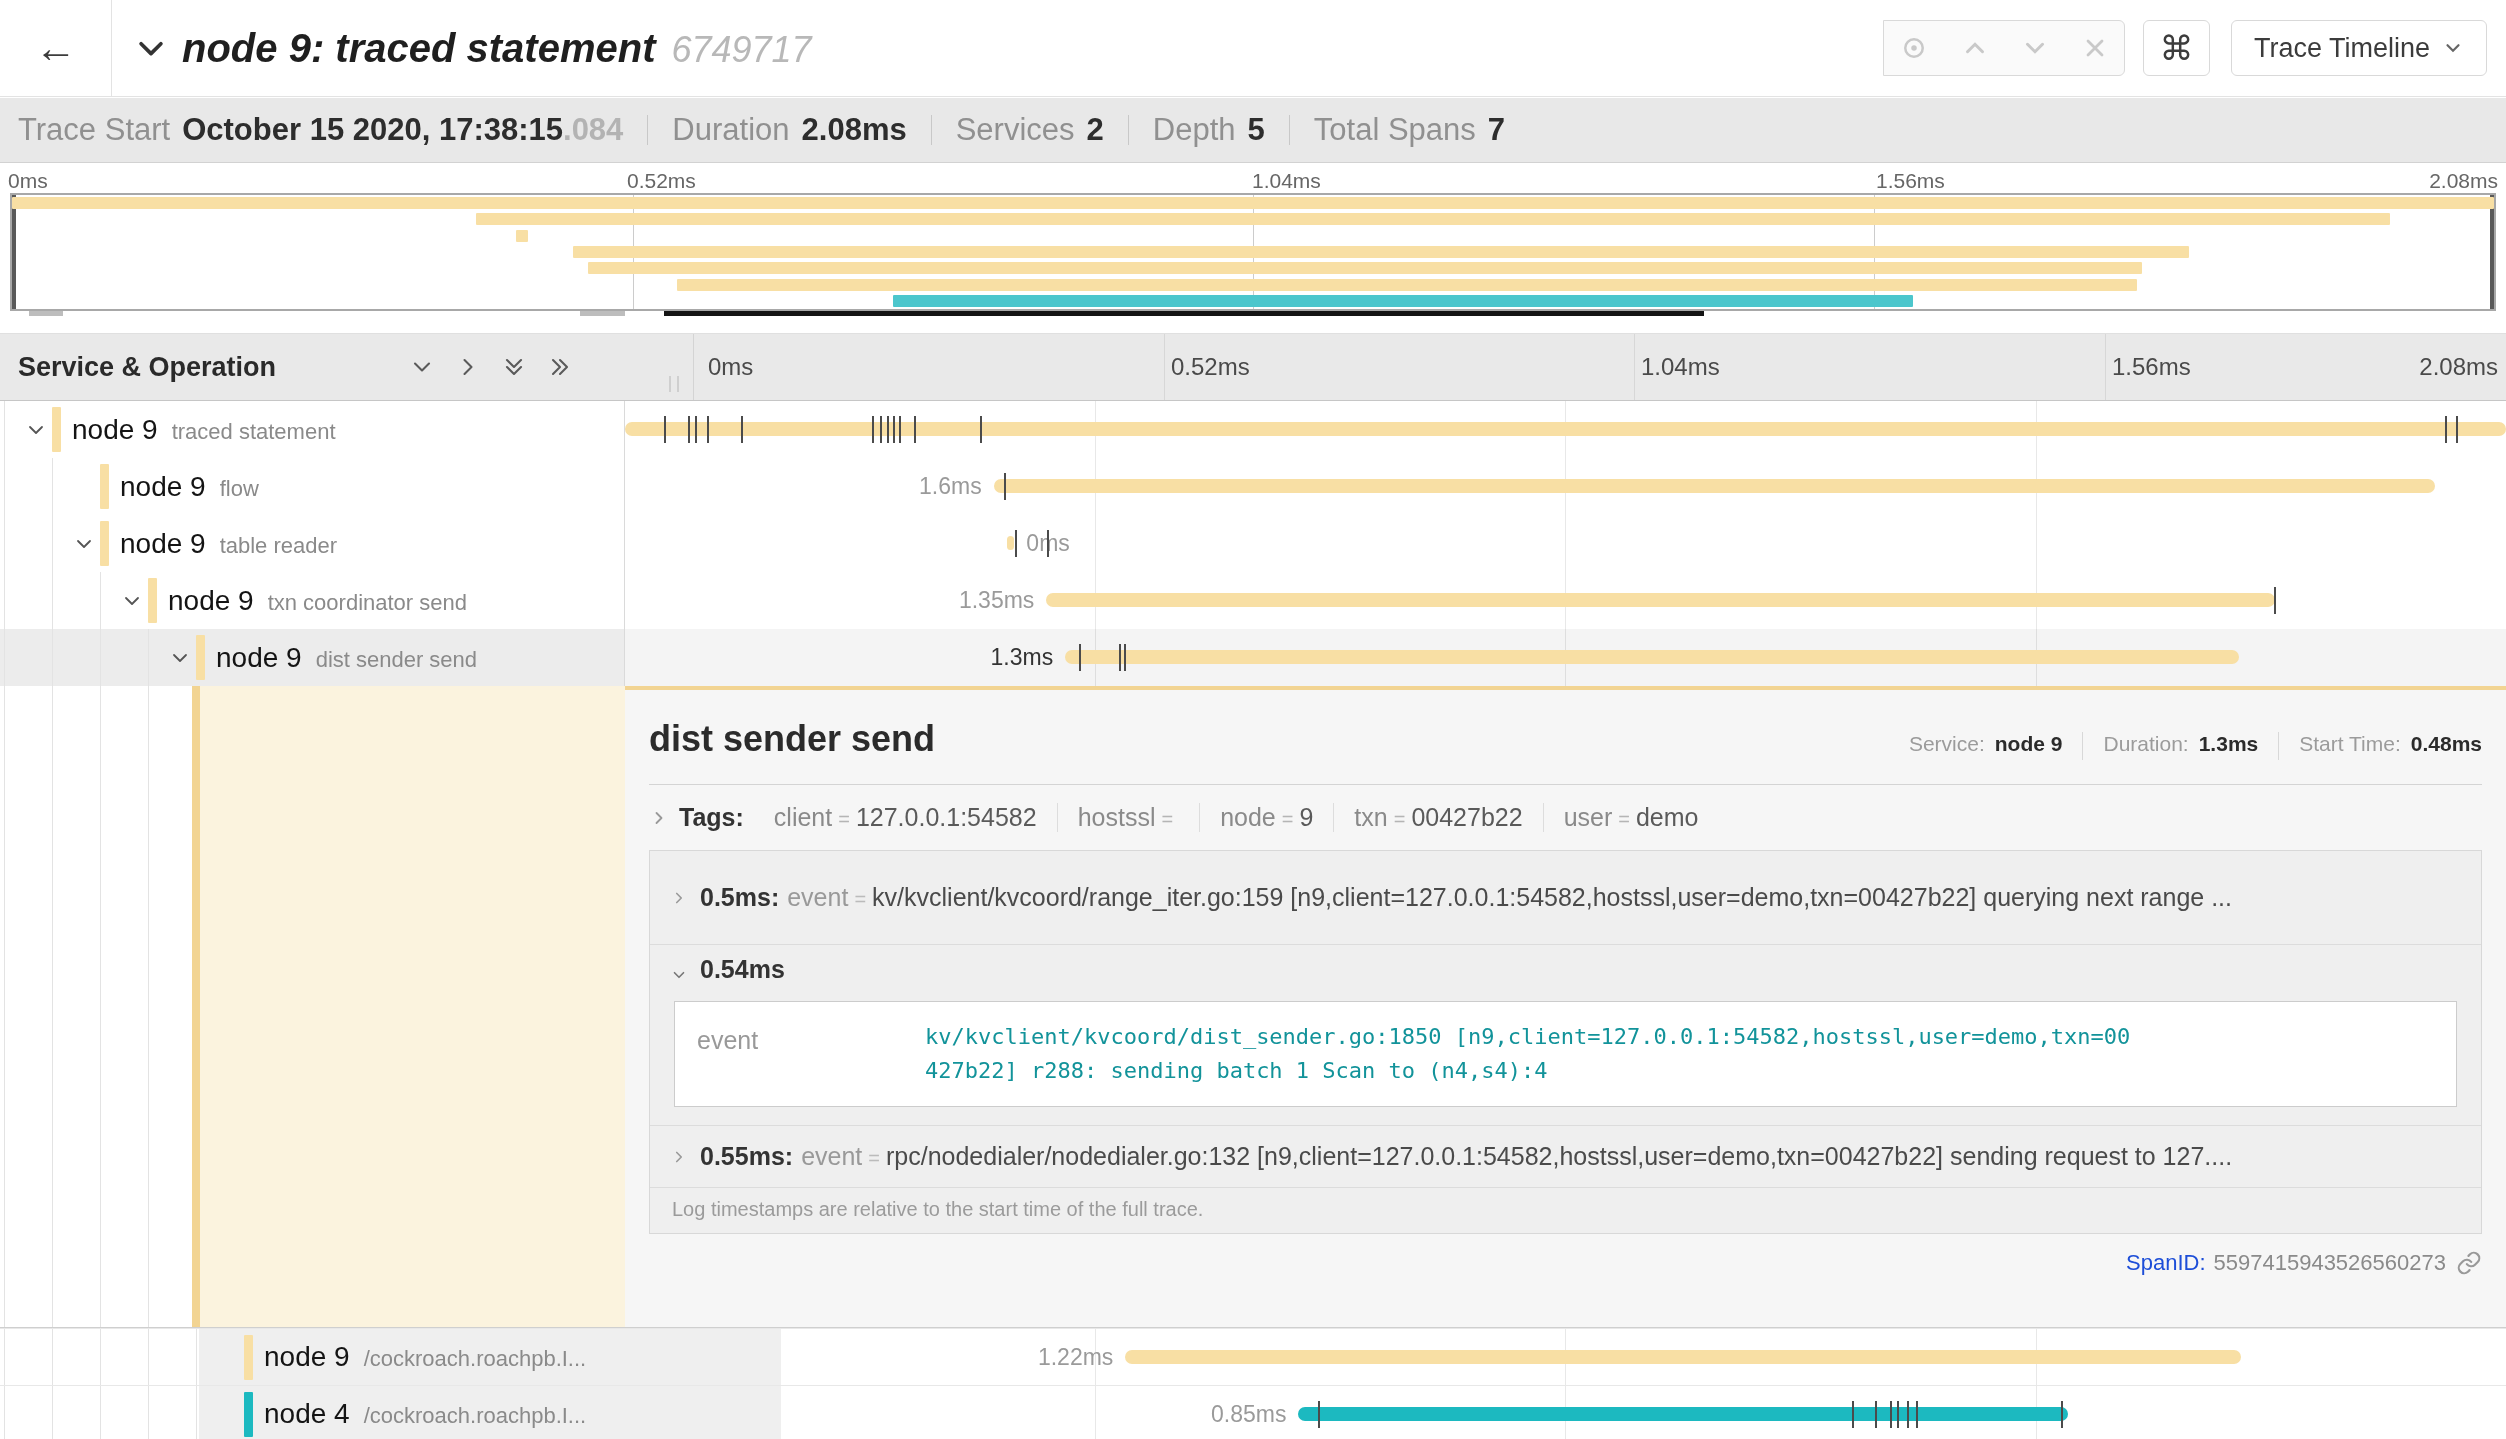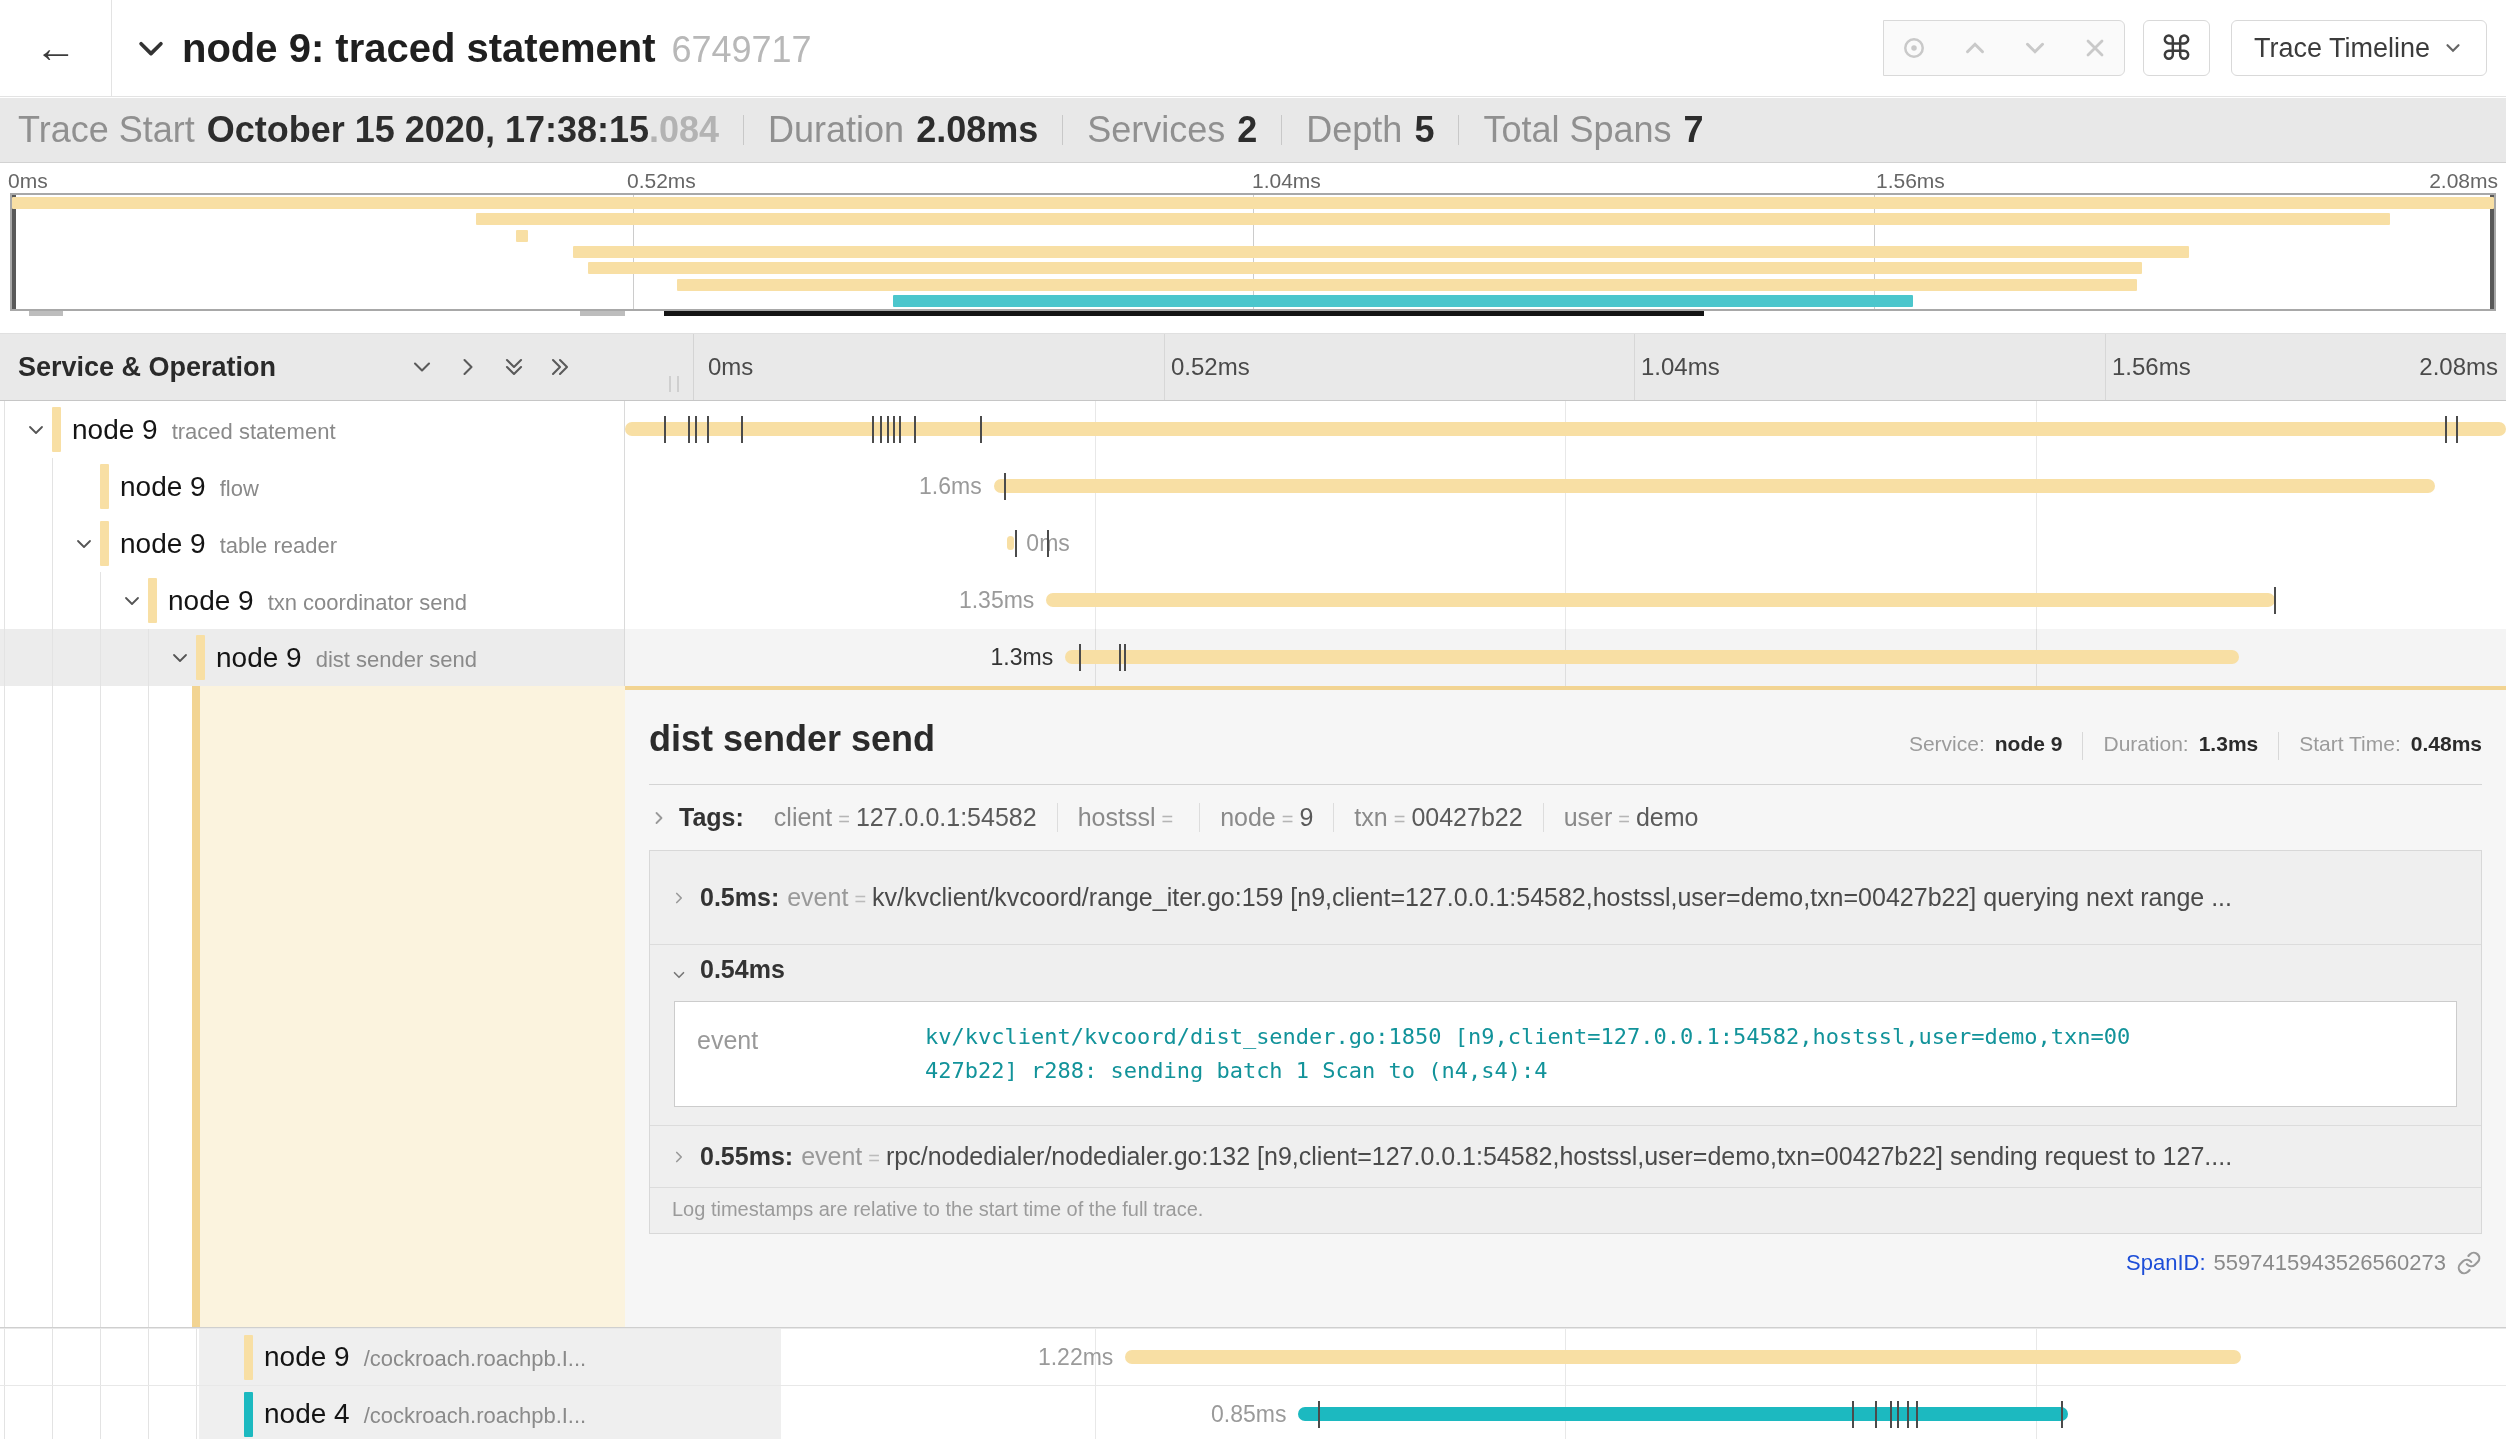--- a/index.html
+++ b/index.html
@@ -2,35 +2,35 @@
 <html><head>
 <meta charset="utf-8">
 <style>
   * { margin:0; padding:0; box-sizing:border-box; }
   body { background:#e0e0e0; font-family:"Liberation Sans", sans-serif; }
   .stage { position:relative; width:2506px; height:1439px; background:#fff; overflow:hidden; color:#333; }
 
   
   .topbar { position:absolute; top:0; left:0; width:100%; height:97px; background:#fff; border-bottom:1px solid #e3e3e3; display:flex; align-items:center; }
   .back-btn { width:112px; height:100%; border:none; border-right:1px solid #e3e3e3; background:#fff; font-size:42px; color:#3c3c3c; cursor:pointer; }
-  .title-wrap { display:flex; align-items:center; margin-left:22px; }
+  .title-wrap { display:flex; align-items:center; margin-left:22px;font-style:italic; }
   .title-chevron { margin-right:14px; cursor:pointer; }
   h1.trace-title { font-size:40px; font-weight:600; color:#1f1f1f; white-space:nowrap; }
   .trace-id { font-size:36px; font-weight:400; color:#b8b8b8; margin-left:16px; }
   .topbar-right { margin-left:auto; display:flex; align-items:center; padding-right:19px; }
   .find-wrap { display:flex; height:56px; }
   .find-input { width:637px; height:56px; border:1px solid #d9d9d9; border-right:none; border-radius:6px 0 0 6px; padding:0 22px; font-size:26px; color:#444; outline:none; font-family:"Liberation Sans", sans-serif; }
   .find-input::placeholder { color:#c3c3c3; }
   .find-btns { width:242px; height:56px; border:1px solid #d9d9d9; border-radius:0 6px 6px 0; background:#fafafa; display:flex; align-items:center; justify-content:space-around; }
   .find-btns .fbtn { background:none; border:none; cursor:pointer; display:flex; align-items:center; }
   .kbd-btn { width:67px; height:56px; margin-left:18px; border:1px solid #d9d9d9; border-radius:6px; background:#fff; font-size:34px; color:#3c3c3c; cursor:pointer; line-height:1; }
   .view-btn { height:56px; margin-left:21px; border:1px solid #d9d9d9; border-radius:6px; background:#fff; font-size:27px; color:#3c3c3c; cursor:pointer; padding:0 22px; display:flex; align-items:center; gap:12px; }
 
   
-  .summary { position:absolute; top:98px; left:0; width:100%; height:65px; background:#e8e8e8; border-bottom:1px solid #d2d2d2; display:flex; align-items:center; padding-left:18px; font-size:36px; }
+  .summary { position:absolute; top:98px; left:0; width:100%; height:65px; background:#e8e8e8; border-bottom:1px solid #d2d2d2; display:flex; align-items:center; padding-left:18px; font-size:31px; }
   .sum-item { display:flex; align-items:baseline; }
   .sum-label { color:#909090; margin-right:12px; }
   .sum-value { color:#2d2d2d; font-weight:700; }
   .sum-muted { color:#b3b3b3; font-weight:700; }
   .sum-sep { width:1px; height:30px; background:#c8c8c8; margin:0 24px; align-self:center; }
 
   
   .minimap { position:absolute; top:163px; left:0; width:100%; height:155px; background:#fff; }
   .mm-labels { position:relative; height:30px; font-size:21px; color:#666; }
   .mm-labels span { position:absolute; top:6px; }

